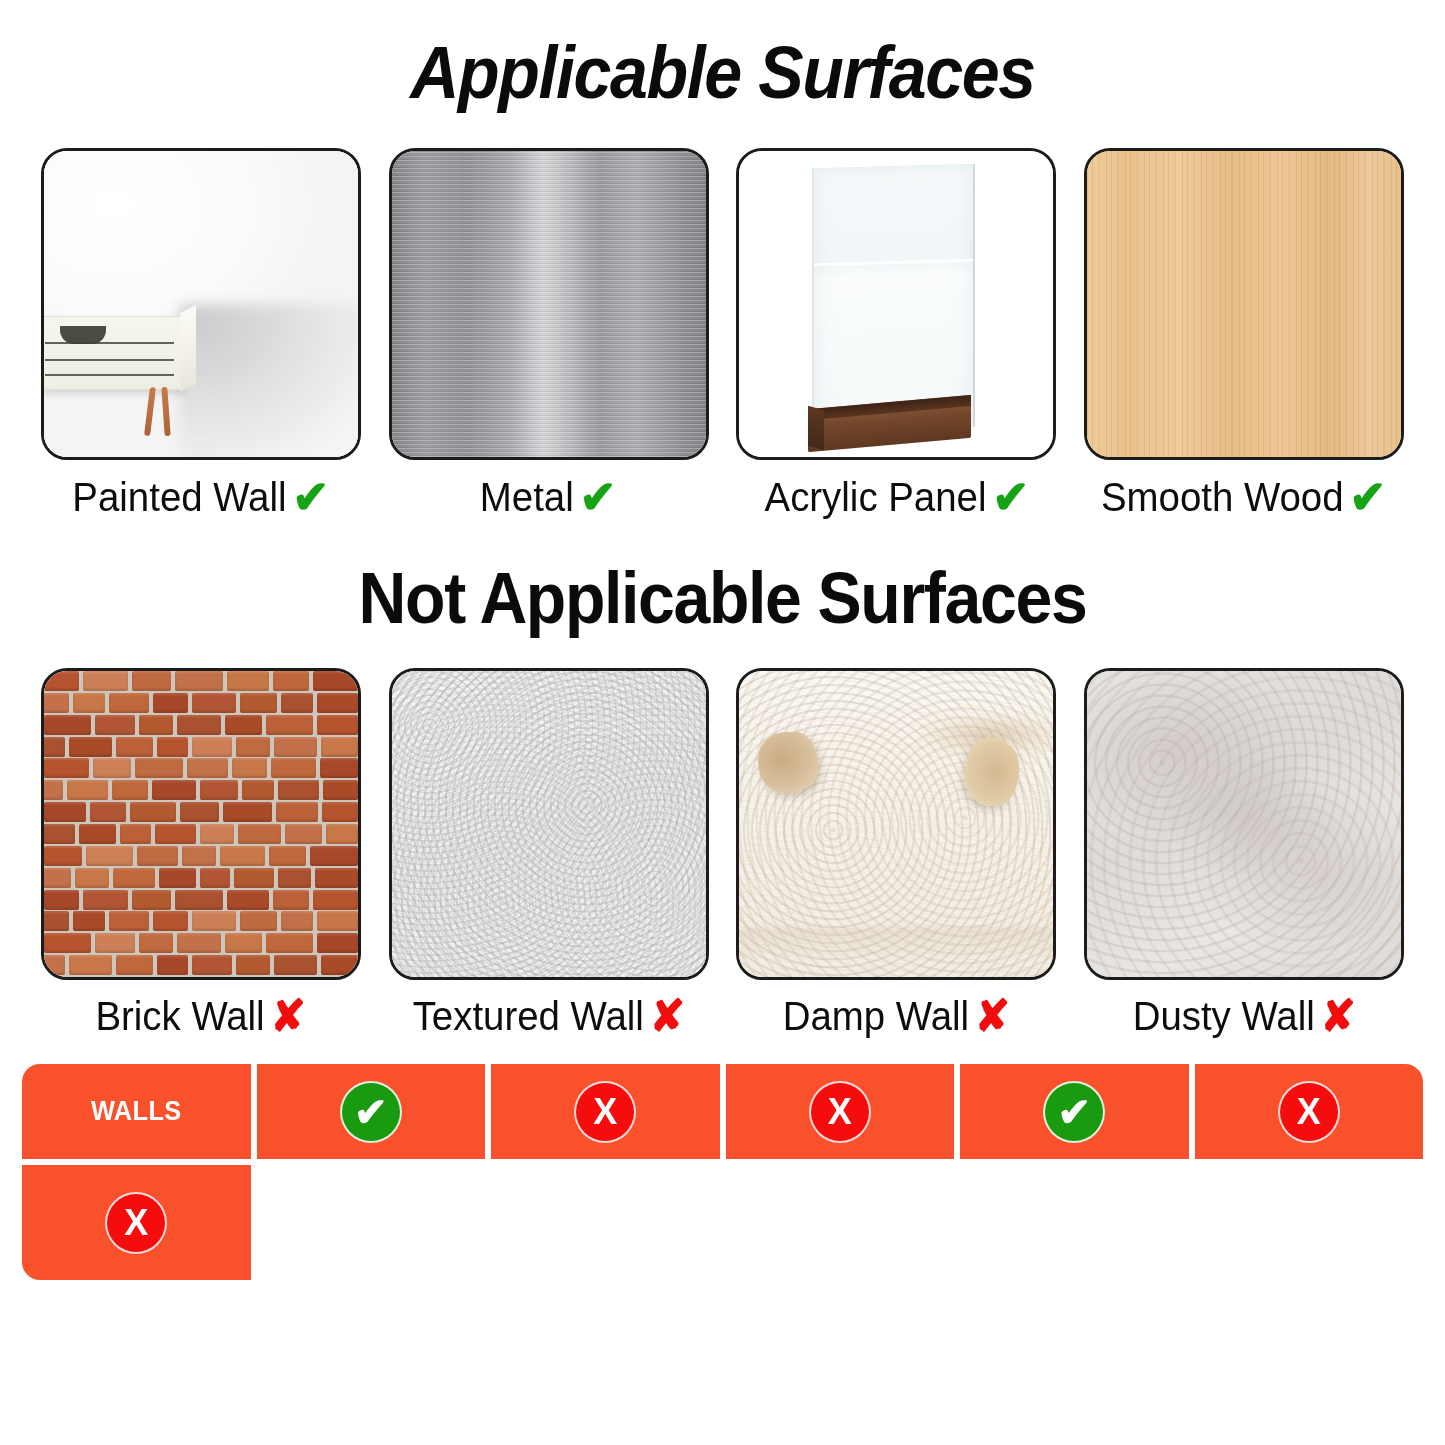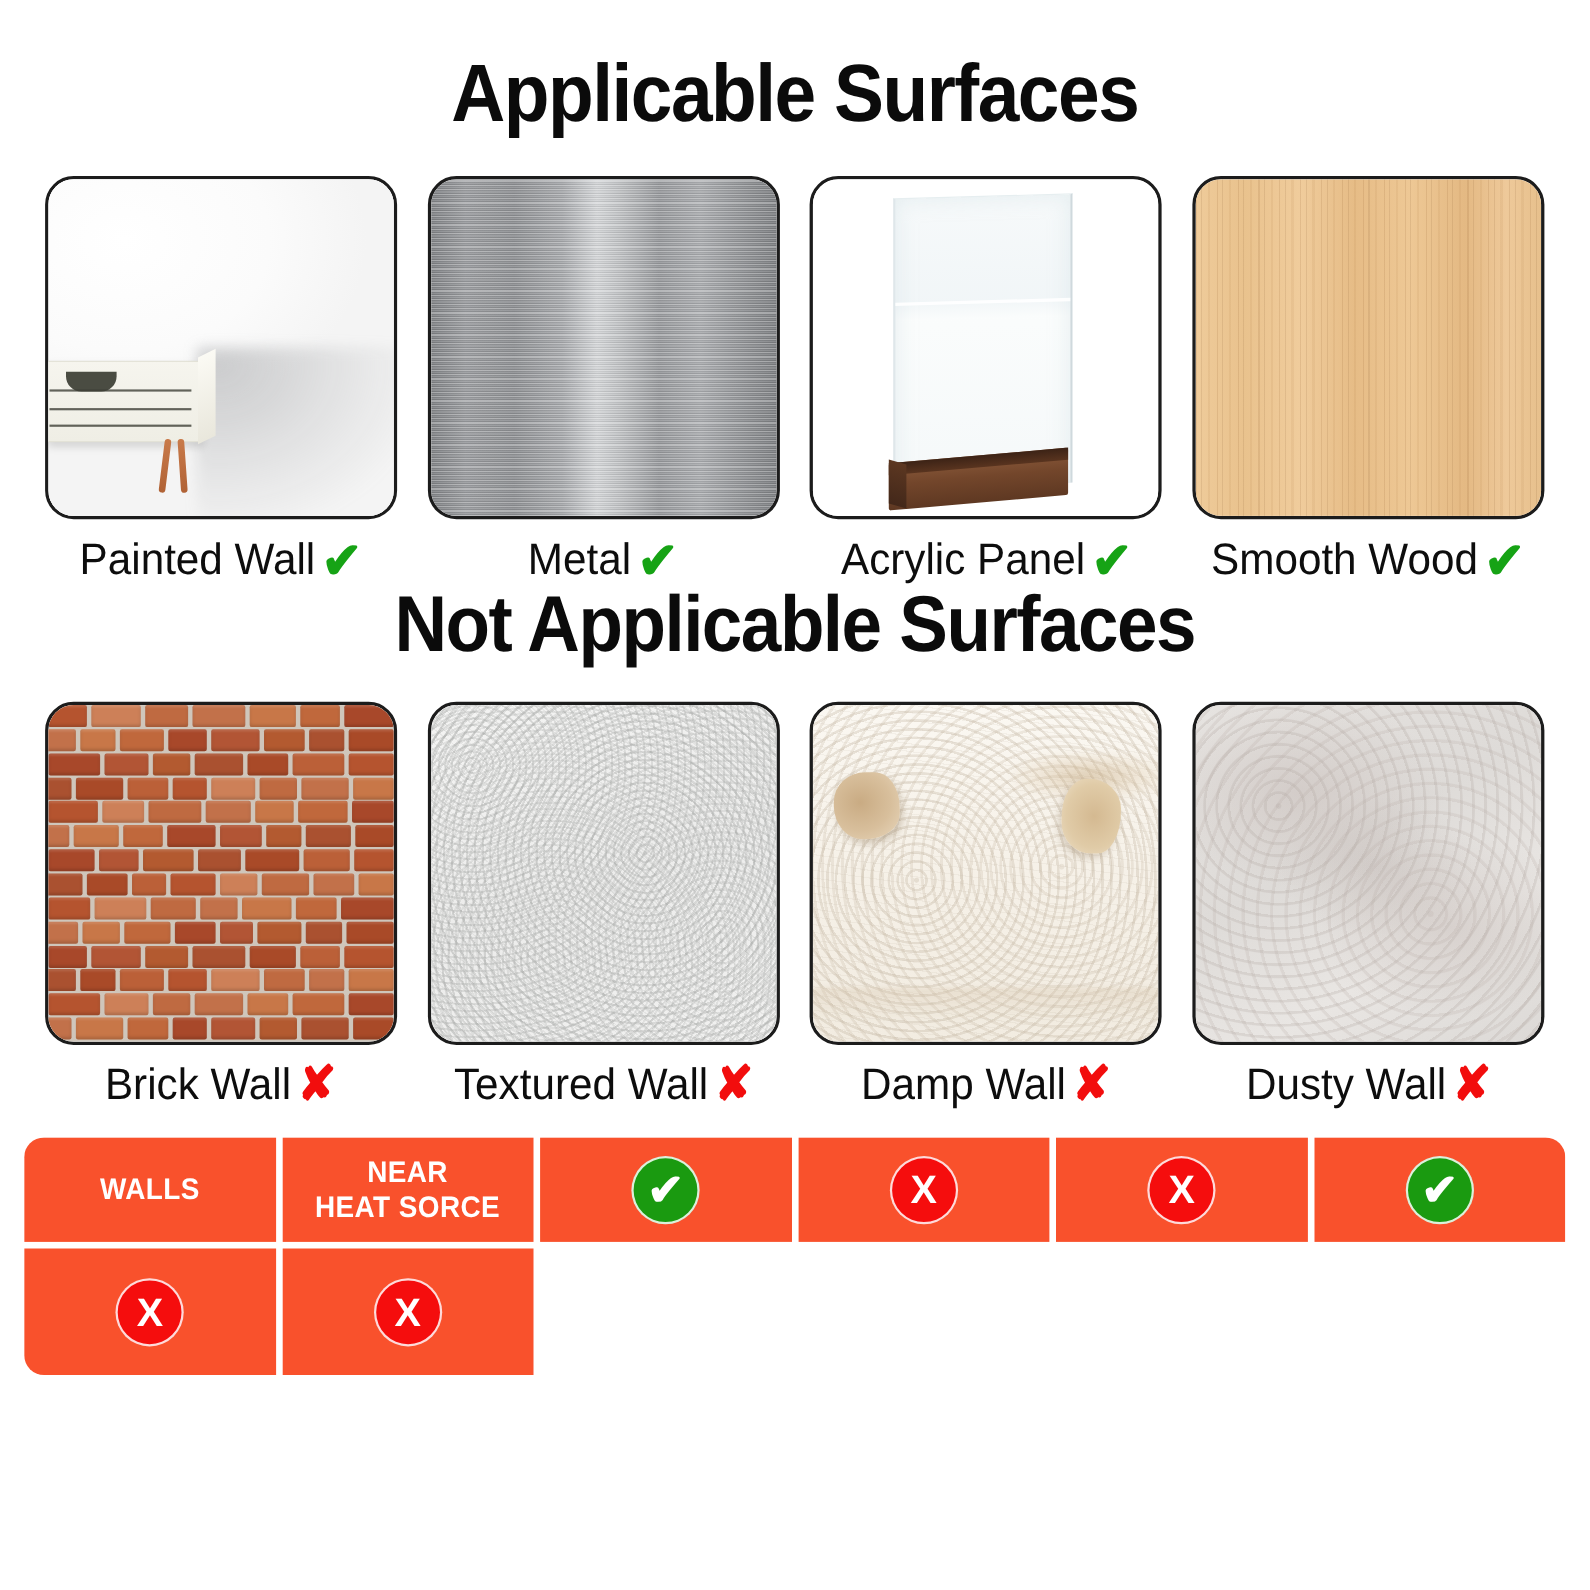--- a/index.html
+++ b/index.html
@@ -22,21 +22,21 @@
     transform: scaleX(0.92);
   }
   .h-sub {
     text-align: center;
     font-size: 40px;
     font-weight: 500;
     color: #111;
     line-height: 1;
     transform: scaleX(0.95);
   }
-  .title-block { padding-top: 48px; }
+  .title-block { padding-top: 36px; font-style: italic; }
   .sub-block { padding-top: 40px; }
 
   .h-main2 {
     text-align: center;
     font-size: 72px;
     font-weight: 700;
     letter-spacing: -1.5px;
     color: #0b0b0b;
     line-height: 1;
     transform: scaleX(0.92);
@@ -319,21 +319,21 @@
       <div class="tile">
         <div class="art-wood"></div>
       </div>
       <div class="caption">
         <span>Smooth Wood</span>
         <span class="mark-check">✔</span>
       </div>
     </div>
   </div>
 
-  <div style="">
+  <div style="margin-top:42px;">
     <div class="h-main2">Not Applicable Surfaces</div>
   </div>
 
   <div class="grid" style="margin-top:34px;">
 
     <div class="cell">
       <div class="tile">
         <div class="art-brick" id="brickArt">
             <div class="brick-row" style="top: 0%; height: 6.54286%; left: 0%; width: calc(100%);">
               <div class="brick" style="background: rgb(181, 84, 47); flex-grow: 0.85;"></div>
@@ -510,23 +510,20 @@
       </div>
     </div>
   </div>
 
   <div class="table-wrap">
     <div class="tbl" id="usageTable">
         <div class="tcell">
           <div class="thead-txt">WALLS</div>
         </div>
         <div class="tcell">
-          <div class="thead-txt">NEAR<br>HEAT SORCE</div>
-        </div>
-        <div class="tcell">
           <div class="badge badge-yes">
             <span>✔</span>
           </div>
         </div>
         <div class="tcell">
           <div class="badge badge-no">
             <span>X</span>
           </div>
         </div>
         <div class="tcell">

